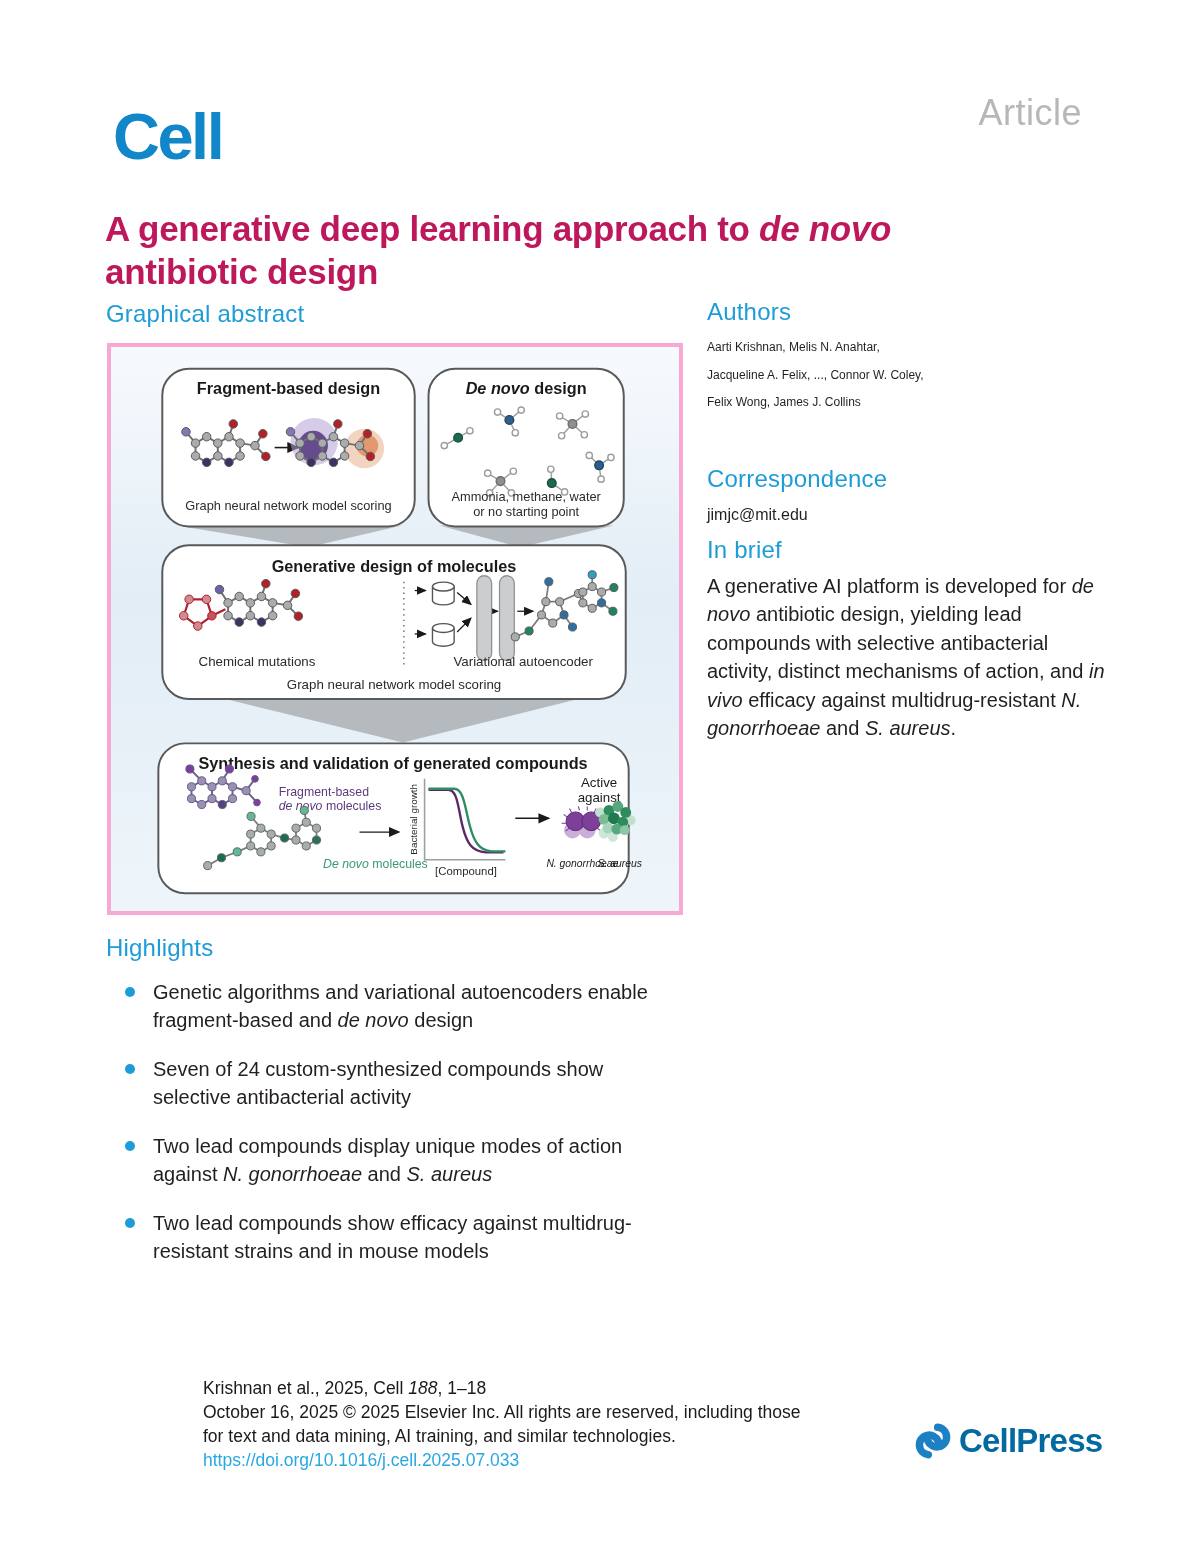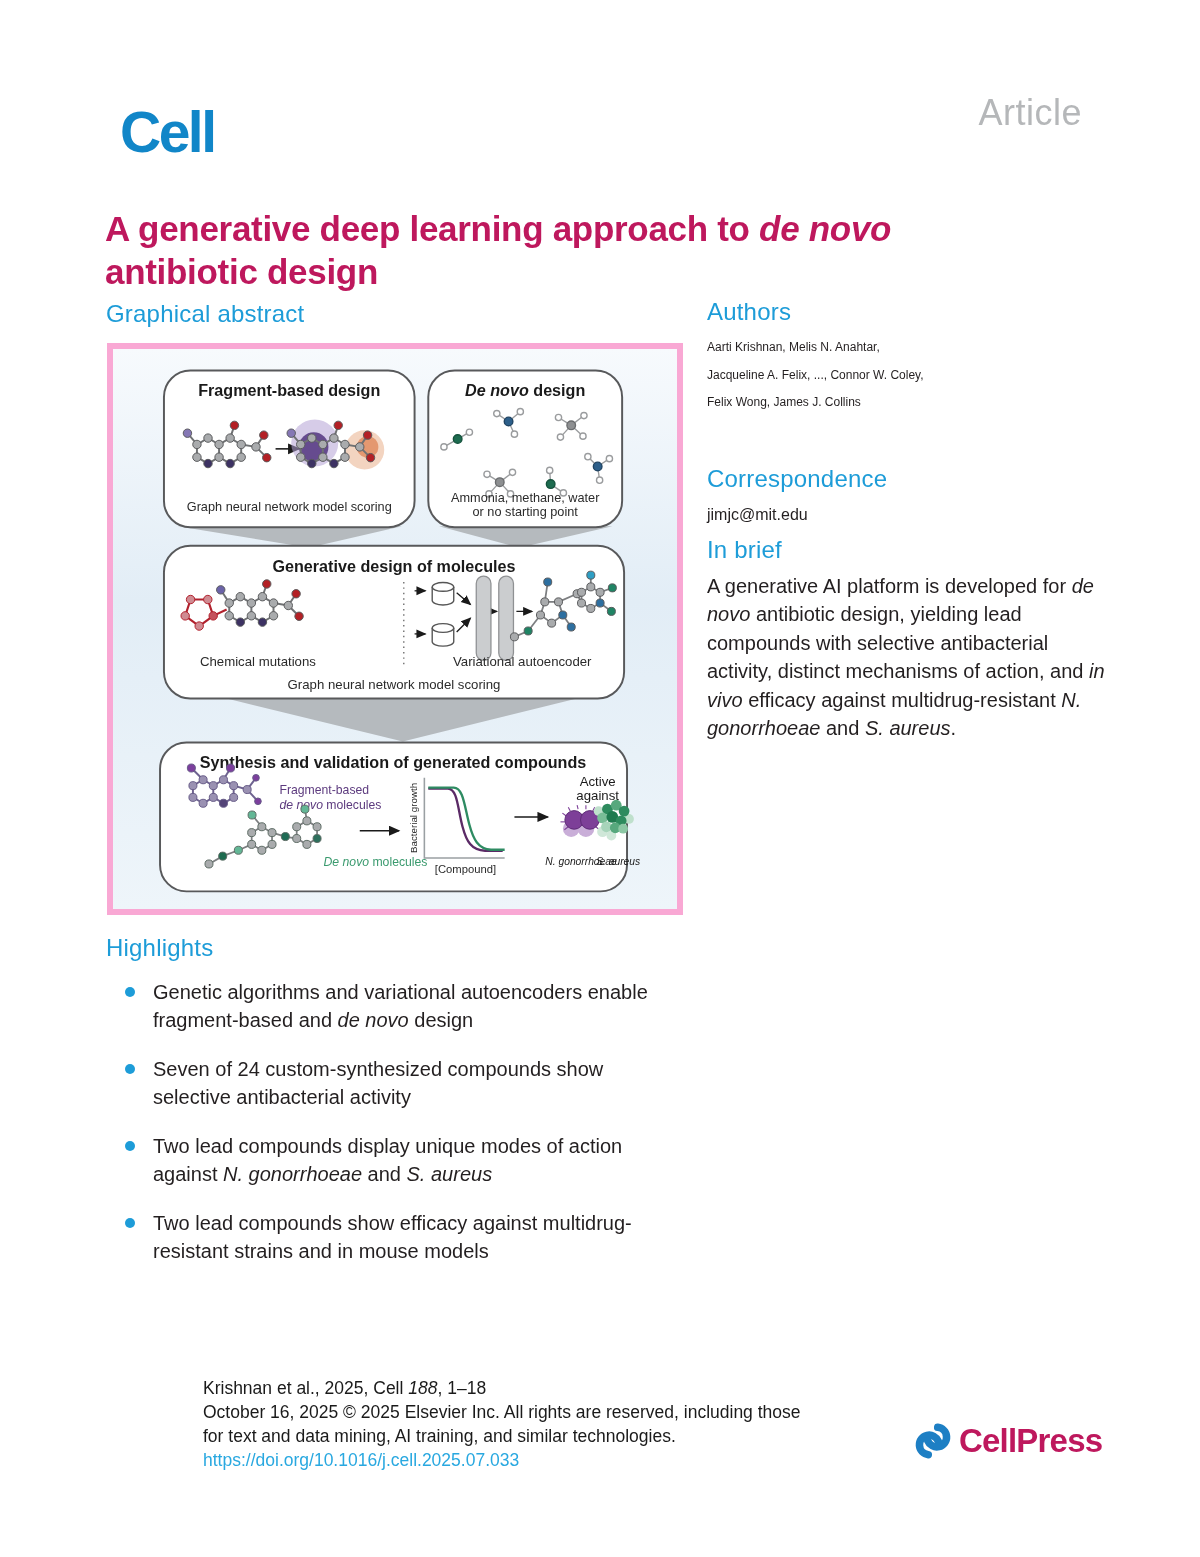--- a/index.html
+++ b/index.html
@@ -1,32 +1,32 @@
 <!DOCTYPE html>
 <html><head>
 <meta charset="utf-8">
 <style>
   html,body{margin:0;padding:0;background:#ffffff;}
   .page{position:relative;width:1200px;height:1557px;background:#fff;overflow:hidden;
         font-family:"Liberation Sans",sans-serif;color:#231f20;}
 
-  .cell-logo{position:absolute;left:120px;top:104px;font-size:57px;font-weight:bold;
+  .cell-logo{position:absolute;left:113px;top:104px;font-size:65px;font-weight:bold;
              letter-spacing:-2.5px;color:#1186c8;line-height:1;}
   .article-badge{position:absolute;top:92px;right:118px;font-size:36px;font-weight:normal;
                  color:#b5b7b9;letter-spacing:0.5px;}
 
   .title{position:absolute;left:105px;top:184px;width:1010px;font-size:35px;font-weight:bold;
          line-height:43px;color:#be185d;letter-spacing:-0.3px;}
 
   .blue-head{font-size:24px;color:#1d9cd8;font-weight:500;letter-spacing:0.2px;}
 
   .ga-heading{position:absolute;left:106px;top:300px;}
 
   .figure-wrap{position:absolute;left:107px;top:343px;width:576px;height:572px;
-               border:6px solid #f9a8d4;box-sizing:border-box;background:#fff;}
+               border:4px solid #f9a8d4;box-sizing:border-box;background:#fff;}
   .figure-wrap svg{display:block;width:100%;height:100%;}
 
   .right-col{position:absolute;left:707px;top:298px;width:398px;}
   .right-col .sec{margin:0 0 8px 0;}
   .authors-text{font-size:12px;line-height:27.5px;margin-bottom:48px;}
   .email-text{font-size:16px;line-height:27px;margin-bottom:8px;}
   .email-text a{color:#231f20;text-decoration:none;}
   .brief-text{font-size:20px;line-height:28.6px;}
 
   .highlights{position:absolute;left:106px;top:934px;width:585px;}
@@ -34,21 +34,21 @@
   .hl-list{list-style:none;margin:16px;padding:0;}
   .hl-list li{position:relative;padding-left:31px;font-size:20px;line-height:28px;
               margin-bottom:21px;}
   .hl-list li .dot{position:absolute;left:3px;top:9px;width:10px;height:10px;border-radius:50%;
                    background:#1d9cd8;}
 
   .footer{position:absolute;left:203px;top:1376px;font-size:17.5px;line-height:24px;color:#1a1a1a;}
   .footer a{color:#29a8e0;text-decoration:none;margin-top:44px;}
 
   .cellpress{position:absolute;left:912px;top:1420px;display:flex;align-items:center;gap:5px;}
-  .cellpress .wordmark{font-size:33px;font-weight:bold;color:#be185d;letter-spacing:-0.8px;}
+  .cellpress .wordmark{font-size:33px;font-weight:bold;color:#0369a1;letter-spacing:-0.8px;}
 
   i{font-style:italic;}
 </style>
 </head>
 <body>
 
 <div class="page">
 
   <div class="cell-logo">Cell</div>
   <div class="article-badge">Article</div>

